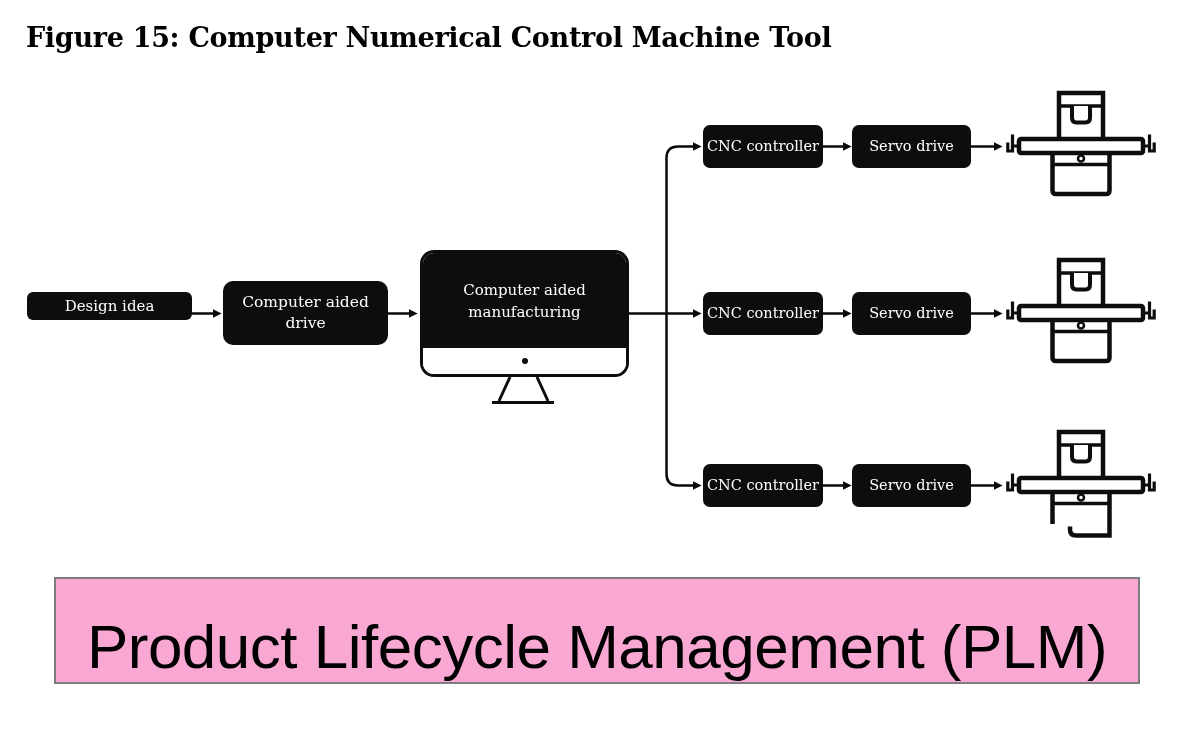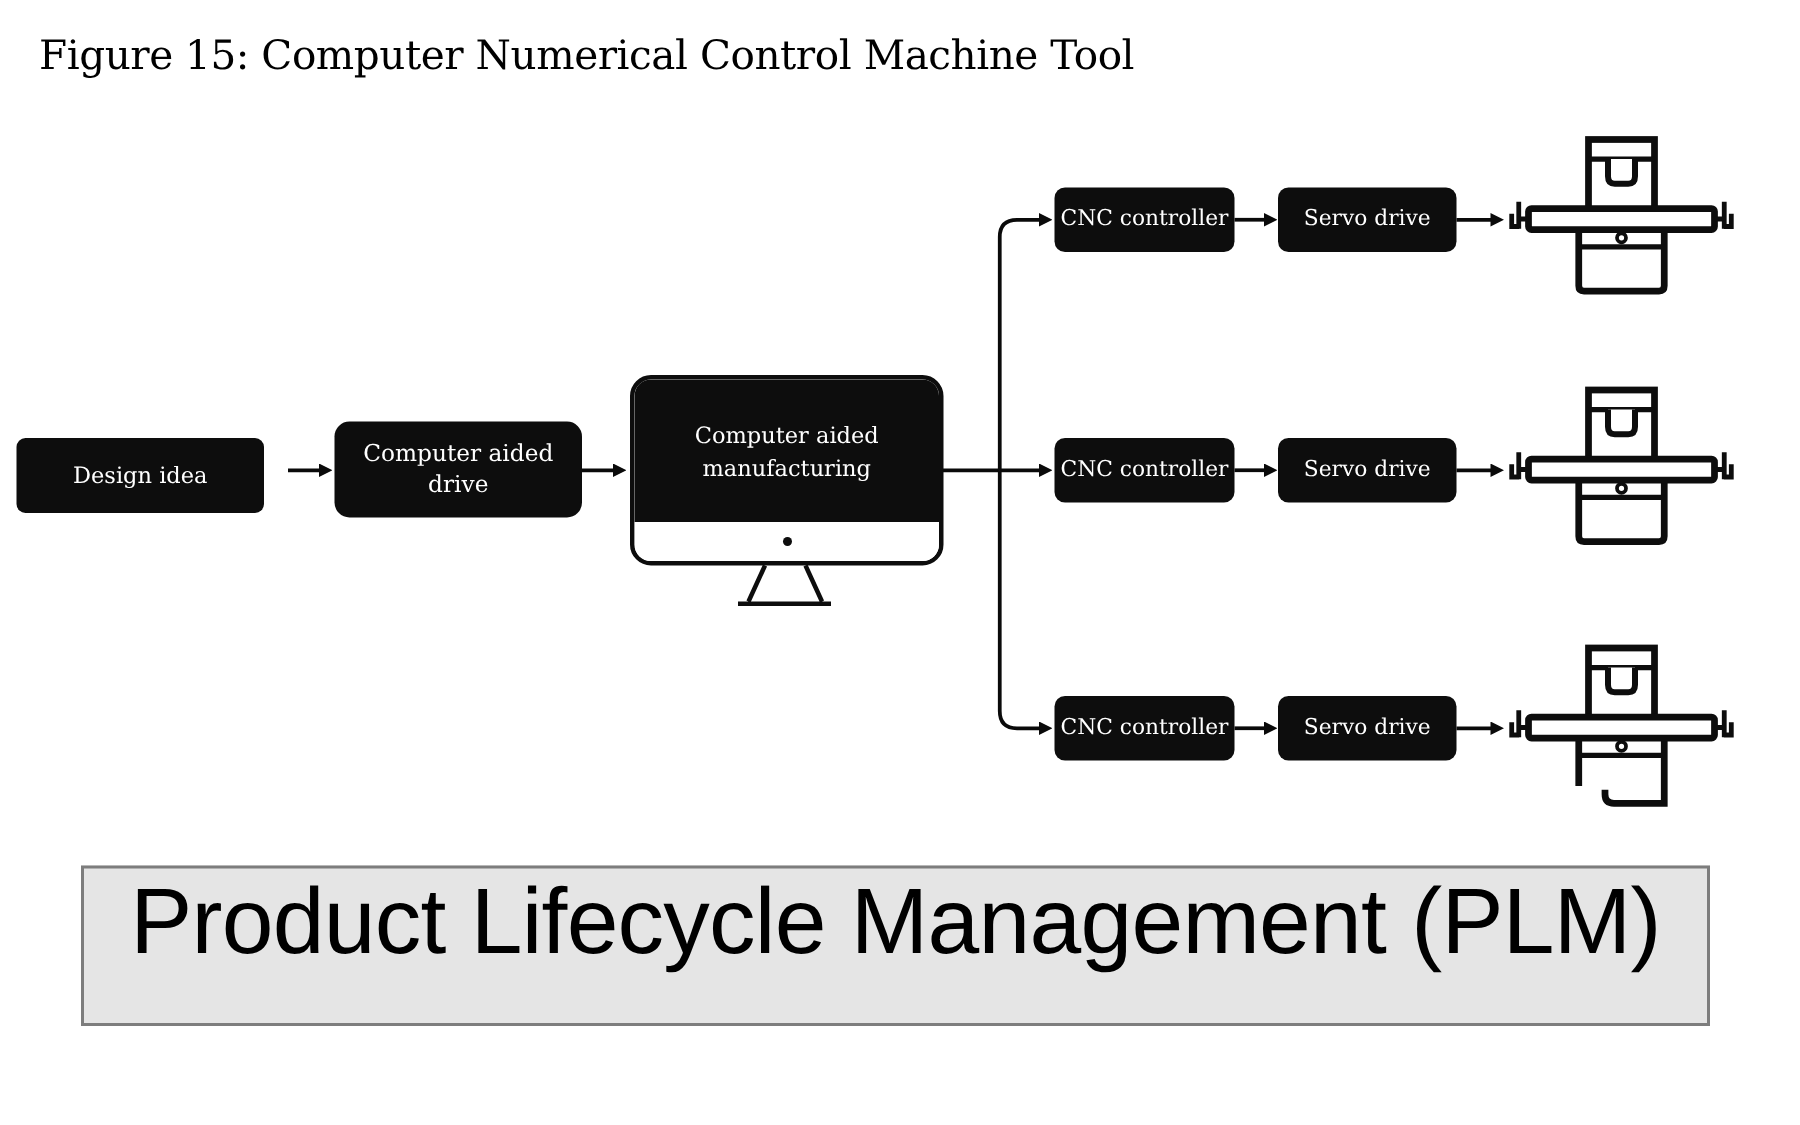--- a/index.html
+++ b/index.html
@@ -2,21 +2,21 @@
 <html><head>
 <meta charset="utf-8">
 <style>
   html,body{margin:0;padding:0;background:#ffffff;}
   .canvas{
     position:relative;width:1200px;height:750px;background:#ffffff;
     font-family:"DejaVu Serif", serif;overflow:hidden;
   }
   .fig-title{
     position:absolute;left:26px;top:22px;margin:0;
-    font-family:"DejaVu Serif", serif;font-weight:normal;font-size:27px;
+    font-family:"DejaVu Serif", serif;font-weight:bold;font-size:27px;
     color:#000000;letter-spacing:-0.3px;white-space:nowrap;
   }
   .node{
     position:absolute;background:#0d0d0d;color:#ffffff;
     display:flex;flex-direction:column;align-items:center;justify-content:center;
     font-size:14.5px;line-height:21px;text-align:center;border-radius:8px;
   }
   .node.small{border-radius:7px;}
   .node .ln{display:block;}
   .connectors{position:absolute;left:0;top:0;}
@@ -28,22 +28,22 @@
   .monitor .screen{
     flex:0 0 95px;background:#0d0d0d;color:#ffffff;
     display:flex;flex-direction:column;align-items:center;justify-content:center;
     font-size:15px;line-height:22px;text-align:center;
   }
   .monitor .chin{flex:1;display:flex;align-items:center;justify-content:center;background:#ffffff;}
   .monitor .dot{width:6px;height:6px;border-radius:50%;background:#0d0d0d;}
   .stand,.machine{position:absolute;}
   .plm{
     position:absolute;left:54px;top:577px;width:1086px;height:107px;
-    border:2px solid #7d7d7d;background:#e5e5e5;box-sizing:border-box;
-    display:flex;align-items:flex-start;justify-content:center;
+    border:2px solid #7d7d7d;background:#f9a8d4;box-sizing:border-box;
+    display:flex;align-items:flex-end;justify-content:center;
   }
   .plm span{
     font-family:"Liberation Sans", sans-serif;font-size:62px;color:#000000;
     white-space:nowrap;letter-spacing:-0.5px;
   }
 </style>
 </head>
 <body>
 
 <div class="canvas">
@@ -65,21 +65,21 @@
       <path d="M666.5,313.5 V474 Q666.5,485.5 678,485.5 H694" marker-end="url(#arw)"></path>
       <path d="M823,146.5 H844" marker-end="url(#arw)"></path>
       <path d="M823,313.5 H844" marker-end="url(#arw)"></path>
       <path d="M823,485.5 H844" marker-end="url(#arw)"></path>
       <path d="M971,146.5 H995" marker-end="url(#arw)"></path>
       <path d="M971,313.5 H995" marker-end="url(#arw)"></path>
       <path d="M971,485.5 H995" marker-end="url(#arw)"></path>
     </g>
   </svg>
 
-  <div class="node" style="left:11px;top:292px;width:165px;height:50px;border-radius:6px;font-size:15px;">
+  <div class="node" style="left:27px;top:292px;width:165px;height:28px;border-radius:6px;font-size:15px;">
     <span class="ln">Design idea</span>
   </div>
 
   <div class="node" style="left:223px;top:281px;width:165px;height:64px;border-radius:10px;font-size:15.5px;">
     <span class="ln">Computer aided</span>
     <span class="ln">drive</span>
   </div>
 
   <div class="monitor">
     <div class="screen">

